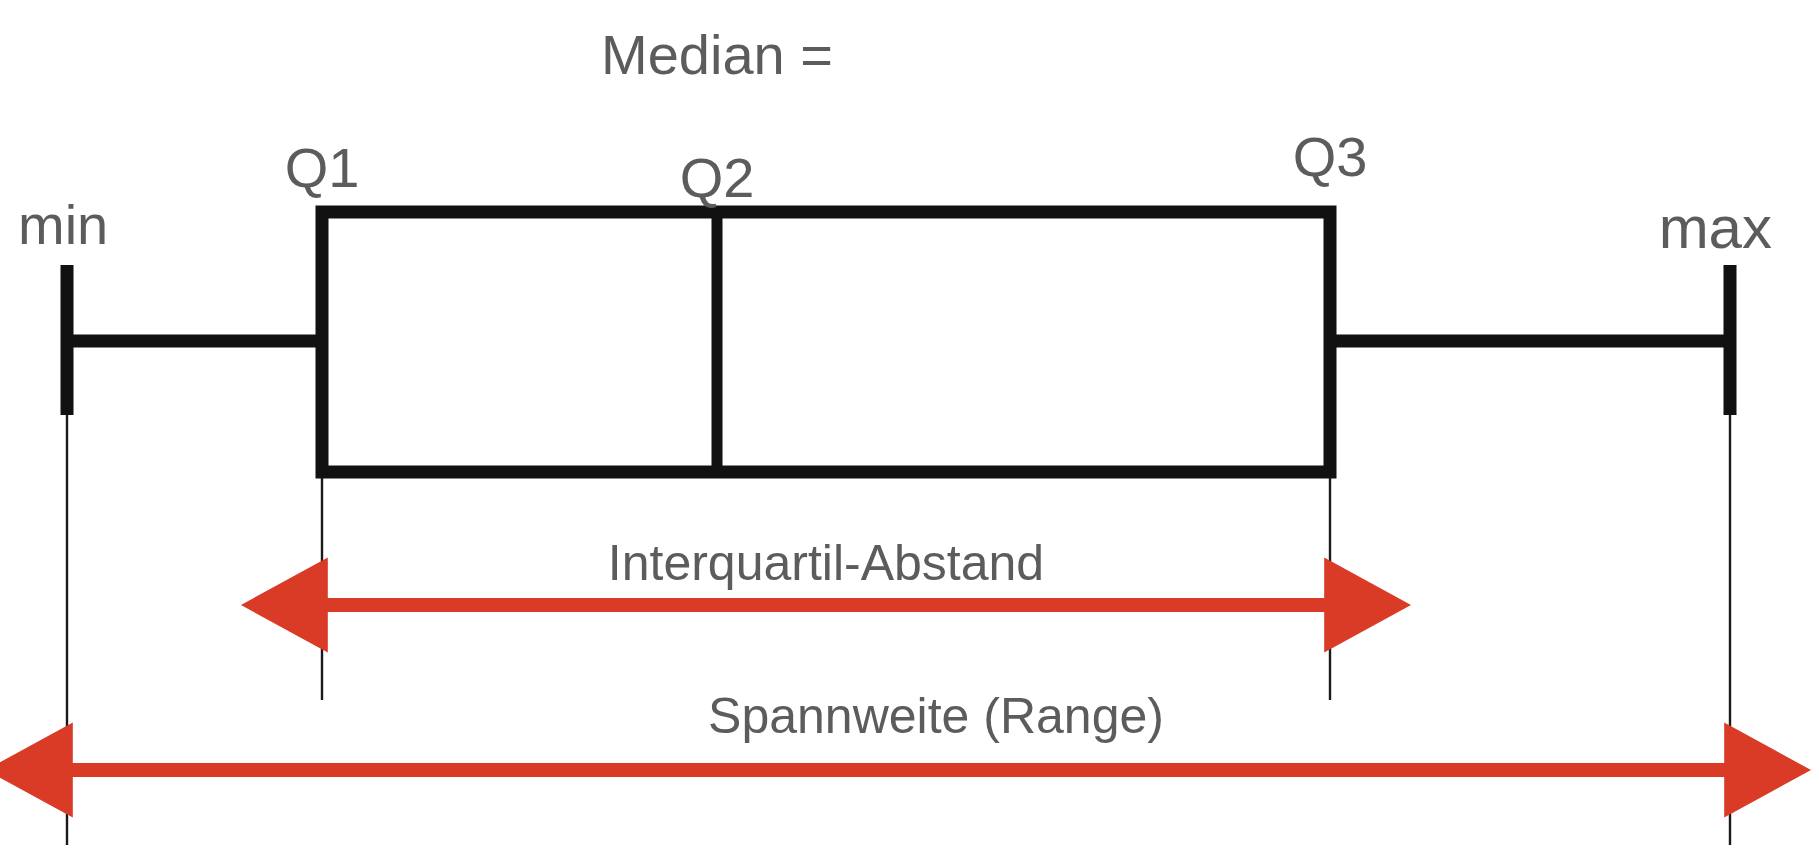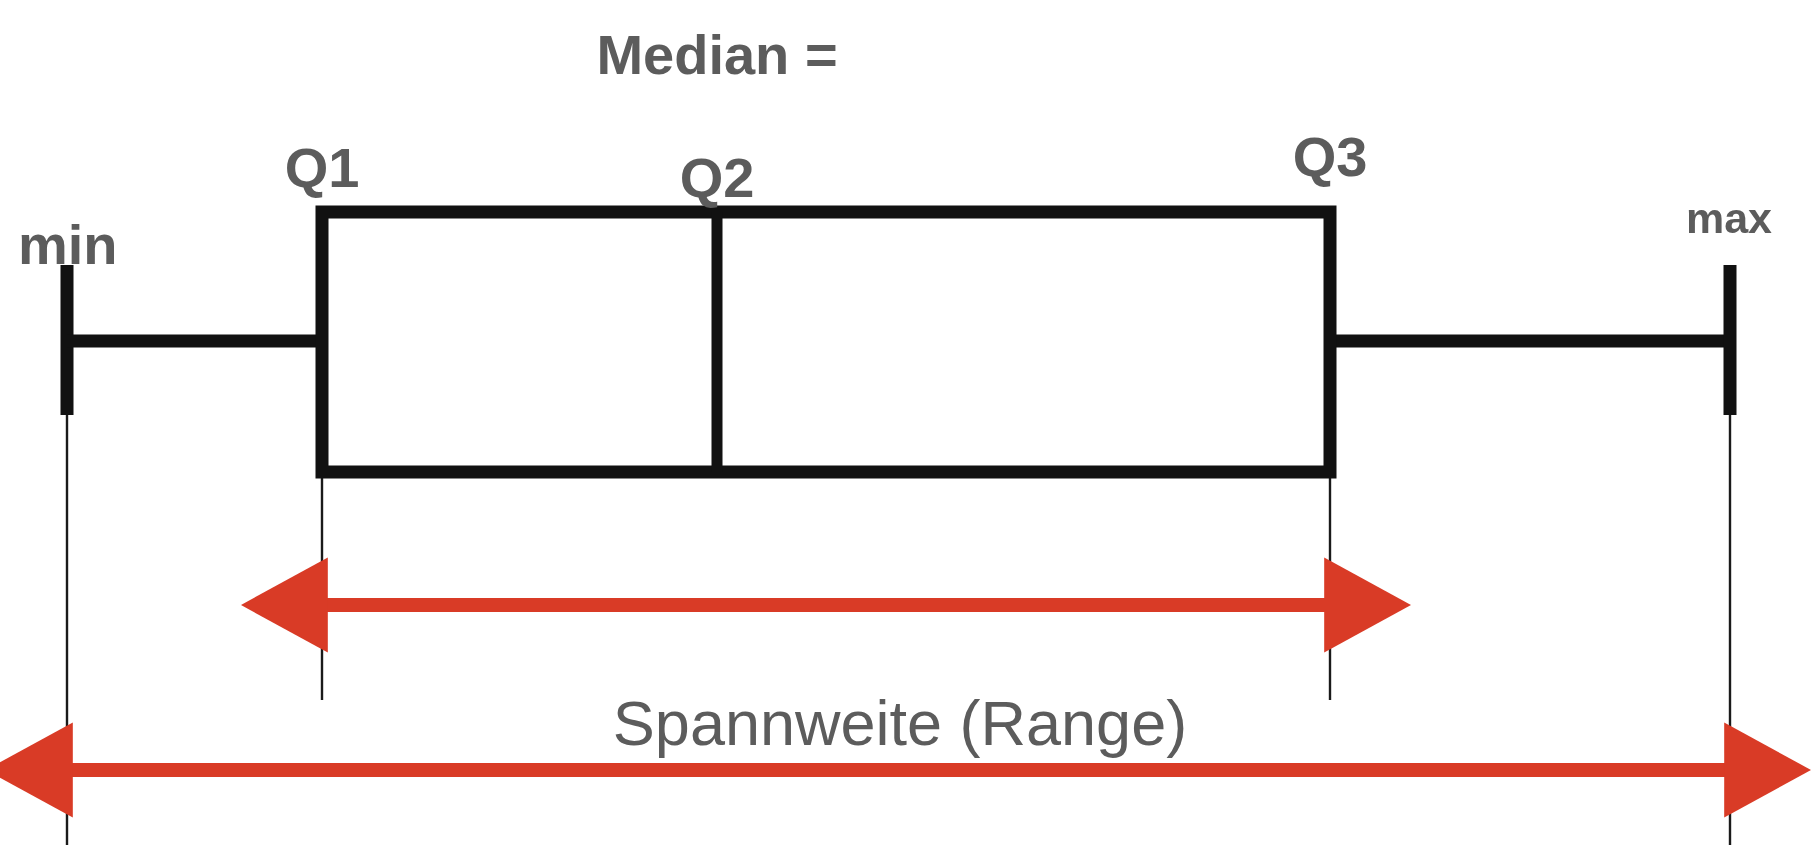--- a/index.html
+++ b/index.html
@@ -28,35 +28,35 @@
     display: block;
   }
   .lbl {
     position: absolute;
     color: #5c5c5c;
     white-space: nowrap;
     line-height: 1.05;
     user-select: none;
   }
   .lbl-bold {
-    font-weight: bold;
+    font-weight: normal;
   }
   .lbl-anchor-mid {
     transform: translateX(-50%);
     text-align: center;
   }
   
-  #label-min      { left: 18px;   top: 196px;  font-size: 56px; margin-top: 20px; }
-  #label-max      { left: 1772px; top: 196px;  font-size: 43px; transform: translateX(-100%); }
+  #label-min      { left: 18px;   top: 196px;  font-size: 56px; }
+  #label-max      { left: 1772px; top: 196px;  font-size: 60px; transform: translateX(-100%); }
   #label-q1       { left: 322px;  top: 139px;  font-size: 56px; }
   #label-median   { left: 717px;  top: 26px;   font-size: 56px; }
   #label-q2       { left: 717px;  top: 128px;  font-size: 56px; margin-top: 21px; }
   #label-q3       { left: 1330px; top: 128px;  font-size: 56px; text-align: right; }
   #label-iqr      { left: 826px;  top: 537px;  font-size: 50px; }
-  #label-range    { left: 900px;  top: 690px;  font-size: 63px; }
+  #label-range    { left: 936px;  top: 690px;  font-size: 50px; }
 </style>
 </head>
 <body>
 
 <div id="stage">
 
   <svg id="plot" viewBox="0 0 1819 854" xmlns="http://www.w3.org/2000/svg">
 
     <defs>
       <marker id="arrow-left" markerWidth="7" markerHeight="7" refX="6.2" refY="3.5" orient="auto" markerUnits="strokeWidth">
@@ -95,16 +95,17 @@
   <div class="lbl lbl-bold" id="label-max">max</div>
 
   <div class="lbl lbl-bold lbl-anchor-mid" id="label-q1">Q1</div>
 
   <div class="lbl lbl-bold lbl-anchor-mid" id="label-median">Median =</div>
 
   <div class="lbl lbl-bold lbl-anchor-mid" id="label-q2">Q2</div>
 
   <div class="lbl lbl-bold lbl-anchor-mid" id="label-q3">Q3</div>
 
+  <div class="lbl lbl-anchor-mid" id="label-iqr">Interquartil-Abstand</div>
 
   <div class="lbl lbl-anchor-mid" id="label-range">Spannweite (Range)</div>
 
 </div>
 
 </body></html>

